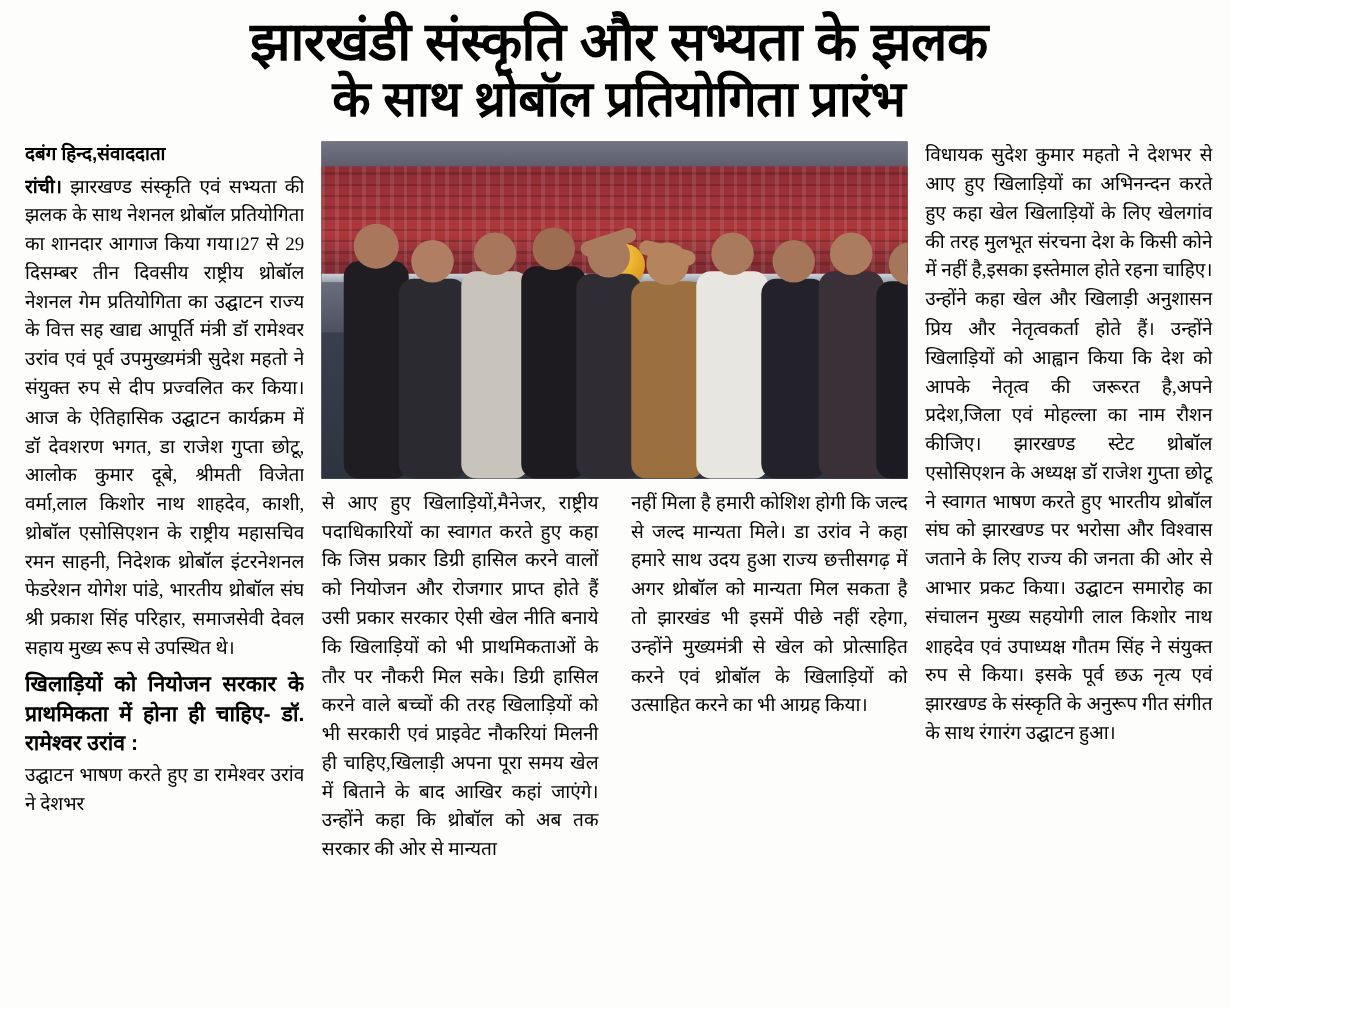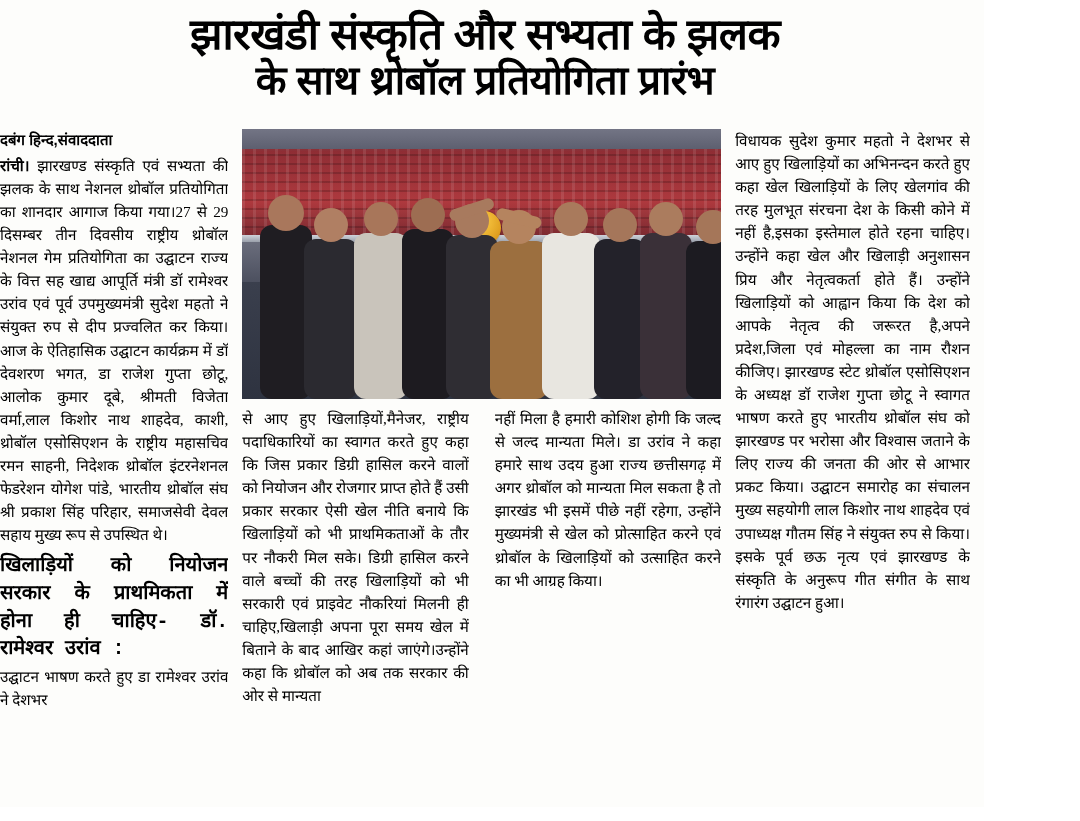--- a/index.html
+++ b/index.html
@@ -12,21 +12,21 @@
     height: 821px;
     font-family: "Liberation Serif", "DejaVu Serif", serif;
     color: #000000;
     overflow: hidden;
     position: relative;
   }
   .page {
     width: 984px;
     height: 821px;
     box-sizing: border-box;
-    padding: 6px 14px 0 0;
+    padding: 6px 14px 0 20px;
     background: #fdfdfb;
     position: relative;
   }
   
   .headline {
     text-align: center;
     font-family: "Liberation Sans", "DejaVu Sans", sans-serif;
     font-weight: bold;
     line-height: 1.12;
     letter-spacing: -0.5px;
@@ -37,21 +37,21 @@
     font-size: 43px;
     white-space: nowrap;
   }
   .headline .line1 { font-size: 43px; }
   .headline .line2 { font-size: 40px; }
 
   
   .columns {
     display: flex;
     gap: 14px;
-    margin-top: 24px;
+    margin-top: 8px;
     height: 648px;
   }
   .col {
     width: 247px;
     font-size: 15.2px;
     line-height: 1.52;
     text-align: justify;
     text-justify: inter-word;
     overflow: hidden;
   }
@@ -66,23 +66,23 @@
     margin-bottom: 2px;
     display: block;
   }
   .dateline {
     font-weight: bold;
   }
   p {
     margin: 0 0 6px 0;
   }
   .subhead {
-    font-family: Liberation Mono, monospace;
-    font-weight: bold;
-    font-size: 20px;
+    font-family: Liberation Sans, sans-serif;
+    font-weight: bold;
+    font-size: 17px;
     line-height: 1.38;
     margin: 6px 0 2px 0;
     text-align: justify;
   }
   .subhead-inline {
     font-family: "Liberation Sans", "DejaVu Sans", sans-serif;
     font-weight: bold;
   }
   
   .photo-wrap {

